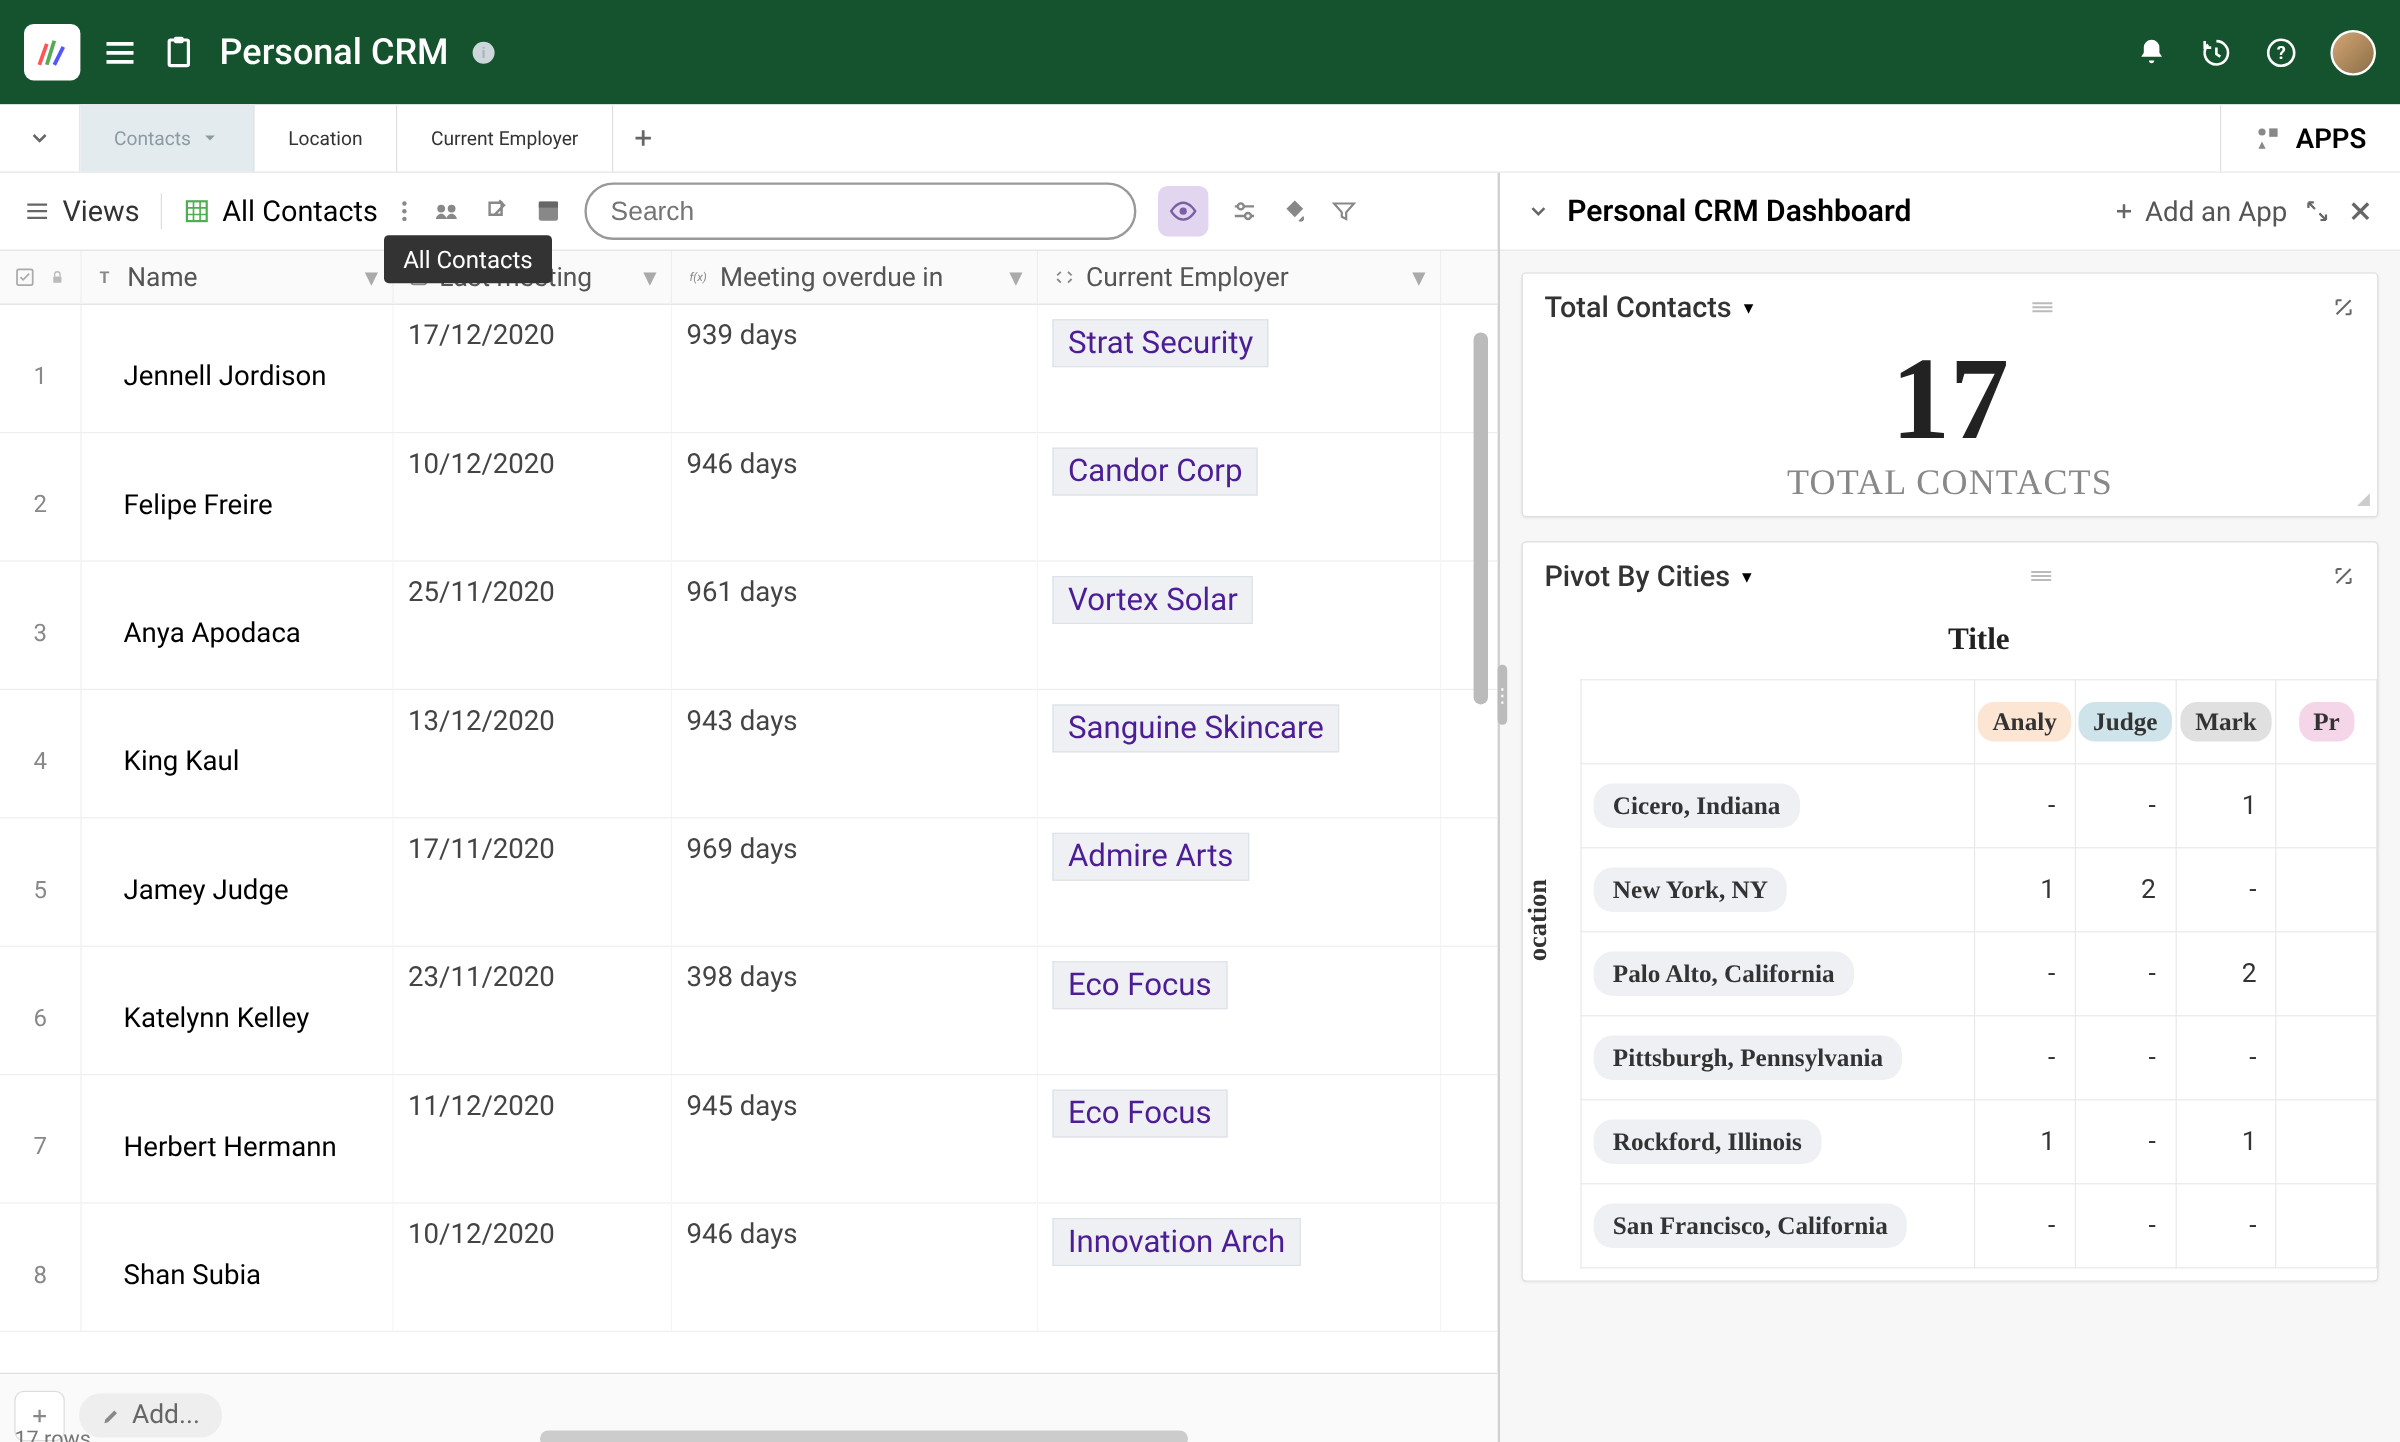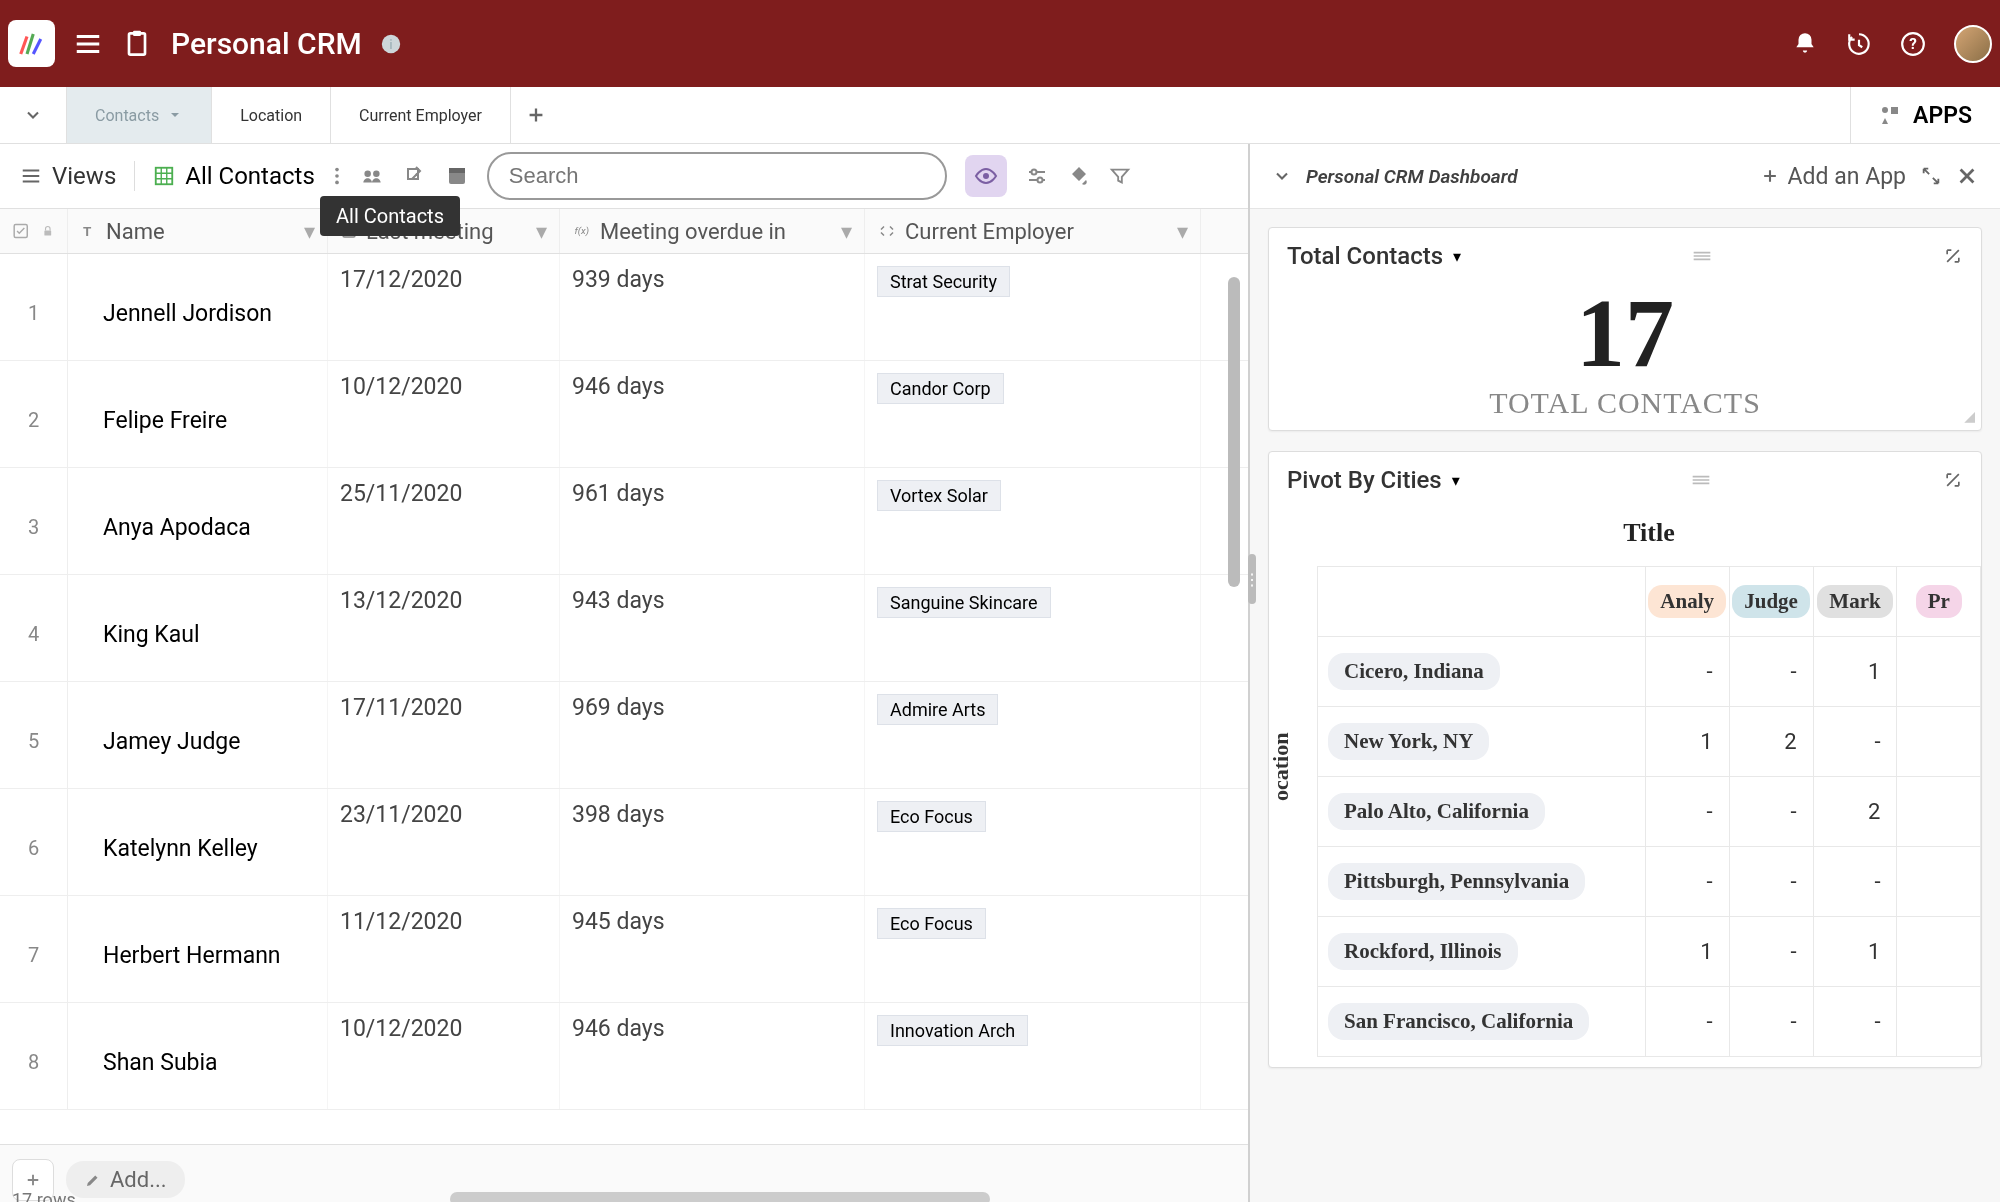--- a/index.html
+++ b/index.html
@@ -1,17 +1,17 @@
 <!DOCTYPE html>
 <html><head>
 <meta charset="utf-8">
 <style>
 * { box-sizing: border-box; margin: 0; padding: 0; }
 body { font-family: -apple-system, BlinkMacSystemFont, "Segoe UI", Roboto, sans-serif; background: #f5f5f5; overflow: hidden; width: 2000px; height: 1202px; position: relative; }
-.titlebar { background: #7f1d1d; height: 87px; display: flex; align-items: center; padding: 0 8px; gap: 18px; }
+.titlebar { background: #14532d; height: 87px; display: flex; align-items: center; padding: 0 20px; gap: 18px; }
 .logo { width: 47px; height: 47px; background: #fff; border-radius: 8px; display: flex; align-items: center; justify-content: center; }
 .logo svg { width: 30px; height: 30px; }
 .hamburger { color: #fff; cursor: pointer; }
 .doc-icon { color: #fff; }
 .doc-title { color: #fff; font-size: 30px; font-weight: 500; }
 .info-circle { color: #cdd6da; font-size: 20px; }
 .titlebar-right { margin-left: auto; display: flex; align-items: center; gap: 28px; color: #fff; }
 .titlebar-right svg { width: 26px; height: 26px; }
 .avatar { width: 38px; height: 38px; border-radius: 50%; background: linear-gradient(135deg,#d4a574,#8b6f47); border: 2px solid #fff; }
 
@@ -51,31 +51,31 @@
 .col-menu { margin-left: auto; color: #aaa; cursor: pointer; }
 
 .grid-body { overflow-y: auto; height: calc(100% - 45px - 58px); }
 .row { display: flex; height: 107px; border-bottom: 1px solid #eee; font-size: 23px; }
 .cell { padding: 12px 12px 0; border-right: 1px solid #f5f5f5; }
 .c-num { width: 68px; display: flex; align-items: center; justify-content: center; color: #888; font-size: 20px; border-right: 1px solid #eee; }
 .c-name { width: 260px; display: flex; justify-content: center; padding-left: 35px; flex-direction: column; }
 .c-lm { width: 232px; color: #444; }
 .c-mo { width: 305px; color: #444; }
 .c-ce { width: 336px; }
-.pill { display: inline-block; background: #eef0f4; border: 1px solid #dde1e8; padding: 4px 12px; border-radius: 0; font-size: 18px; color: #000000; }
+.pill { display: inline-block; background: #eef0f4; border: 1px solid #dde1e8; padding: 4px 12px; border-radius: 0; font-size: 26px; color: #4c1d95; }
 
 .grid-footer { height: 70px; border-top: 1px solid #e0e0e0; display: flex; align-items: center; padding: 0 12px; gap: 12px; background: #fafafa; }
 .add-row { width: 42px; height: 42px; border: 1px solid #ddd; border-radius: 8px; display: flex; align-items: center; justify-content: center; cursor: pointer; color: #666; background: #fff; }
 .add-label { background: #eee; border-radius: 18px; padding: 6px 18px; display: flex; align-items: center; gap: 8px; cursor: pointer; color: #666; font-size: 22px; }
 .row-count { margin-left: 4px; font-size: 18px; color: #777; position: absolute; bottom: 4px; left: 8px; }
 .hscroll { position: absolute; bottom: 8px; left: 450px; width: 540px; height: 14px; background: #ccc; border-radius: 7px; }
 
 .right-pane { flex: 1; background: #f7f7f7; display: flex; flex-direction: column; }
 .dash-header { height: 65px; display: flex; align-items: center; padding: 0 22px; gap: 14px; border-bottom: 1px solid #e5e5e5; background: #fff; }
-.dash-title { font-size: 19px; font-weight: 600; color: #404040; font-style: italic; }
+.dash-title { font-size: 25px; font-weight: 600; color: #000000; }
 .dash-header .spacer { flex: 1; }
 .add-app { display: flex; align-items: center; gap: 8px; font-size: 23px; color: #555; cursor: pointer; }
 .dash-icon { color: #666; cursor: pointer; }
 
 .dash-body { flex: 1; padding: 18px; overflow: auto; }
 .widget { background: #fff; border: 1px solid #ddd; border-radius: 4px; margin-bottom: 20px; box-shadow: 0 1px 2px rgba(0,0,0,0.05); }
 .widget-head { display: flex; align-items: center; padding: 14px 18px; gap: 10px; }
 .widget-title { font-size: 24px; font-weight: 500; color: #333; }
 .widget-head .drag { margin-left: auto; margin-right: auto; color: #bbb; cursor: grab; }
 .widget-head .expand { color: #666; cursor: pointer; }

